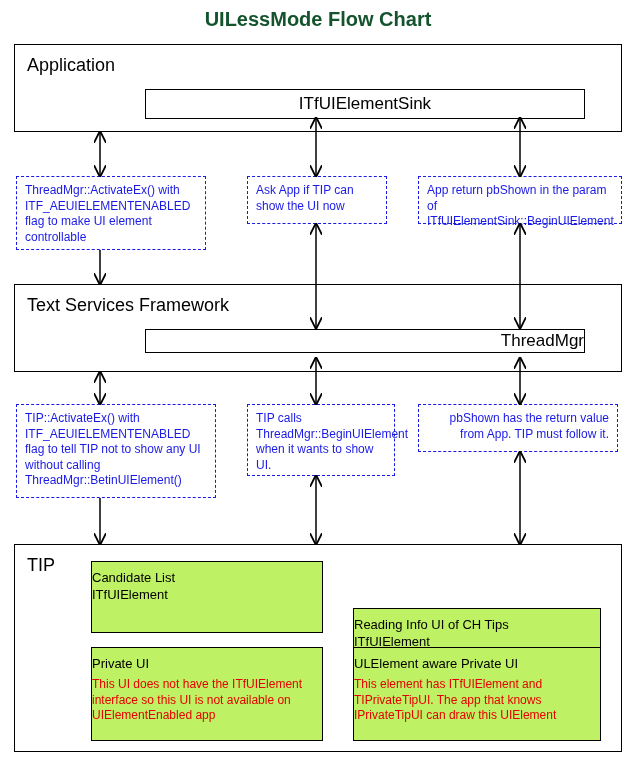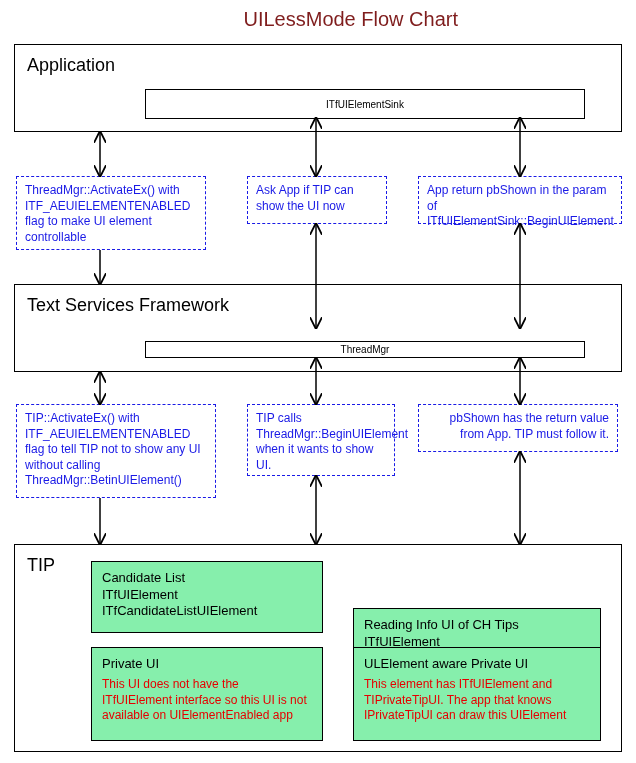--- a/index.html
+++ b/index.html
@@ -10,23 +10,24 @@
     background: #fff;
     width: 636px;
   }
   .canvas {
     position: relative;
     width: 636px;
     height: 763px;
   }
   .title {
     position: absolute;
-    text-align: right;
+    text-align: center;
     font-size: 20px;
-    color: #7f1d1d;
+    color: #14532d;
+    font-weight: bold;
   }
   .solid-box {
     position: absolute;
     border: 1.5px solid #000;
     background: #fff;
   }
   .dashed-box {
     position: absolute;
     border: 1.5px dashed #1a1ae6;
     background: #fff;
@@ -35,32 +36,32 @@
     color: #1a1ae6;
     line-height: 1.3;
   }
   .inner-box {
     position: absolute;
     border: 1.5px solid #000;
     background: #fff;
     display: flex;
     align-items: center;
     justify-content: center;
-    font-size: 10px;
+    font-size: 17px;
   }
   .section-label {
     position: absolute;
     font-size: 18px;
     color: #000;
   }
   .tip-card {
     position: absolute;
     border: 1.5px solid #000;
-    background: #86efac;
-    padding: 8px 10px;
+    background: #bef264;
+    padding: 8px 0;
   }
   .tip-card .card-title {
     font-size: 13px;
     margin-bottom: 2px;
   }
   .tip-card .card-sub {
     font-size: 13px;
     line-height: 1.25;
   }
   .tip-card .card-note {
@@ -90,36 +91,35 @@
       <span>ITfUIElementSink</span>
     </div>
   </div>
 
   <div class="dashed-box" style="left:247px; top:176px; width:140px; height:48px;">Ask App if TIP can show the UI now</div>
   <div class="dashed-box" style="left:16px; top:176px; width:190px; height:74px;">ThreadMgr::ActivateEx() with ITF_AEUIELEMENTENABLED flag to make UI element controllable</div>
   <div class="dashed-box" style="left:418px; top:176px; width:204px; height:48px;">App return pbShown in the param of ITfUIElementSink::BeginUIElement</div>
 
   <div class="solid-box" style="left:14px; top:284px; width:608px; height:88px;">
     <div class="section-label" style="left:12px; top:10px;">Text Services Framework</div>
-    <div class="inner-box" style="left:130px; top:56px; width:440px; height:17px;">
+    <div class="inner-box" style="left:130px; top:44px; width:440px; height:24px;justify-content:flex-end;">
       <span>ThreadMgr</span>
     </div>
   </div>
 
   <div class="dashed-box" style="left:16px; top:404px; width:200px; height:94px;">TIP::ActivateEx() with ITF_AEUIELEMENTENABLED flag to tell TIP not to show any UI without calling ThreadMgr::BetinUIElement()</div>
   <div class="dashed-box" style="left:247px; top:404px; width:148px; height:72px;">TIP calls ThreadMgr::BeginUIElement when it wants to show UI.</div>
   <div class="dashed-box" style="left:418px; top:404px; width:200px; height:48px;text-align:right;">pbShown has the return value from App. TIP must follow it.</div>
 
   <div class="solid-box" style="left:14px; top:544px; width:608px; height:208px;">
     <div class="section-label" style="left:12px; top:10px;text-align:right;">TIP</div>
 
     <div class="tip-card" style="left:76px; top:16px; width:232px; height:72px;">
       <div class="card-title">Candidate List</div>
       <div class="card-sub">ITfUIElement</div>
-      <div class="card-sub">ITfCandidateListUIElement</div>
     </div>
 
     <div class="tip-card" style="left:338px; top:16px; width:248px; height:72px;margin-top:47px;">
       <div class="card-title">Reading Info UI of CH Tips</div>
       <div class="card-sub">ITfUIElement</div>
       <div class="card-sub">ITfReadingInformationUIElement</div>
     </div>
 
     <div class="tip-card" style="left:338px; top:102px; width:248px; height:94px;">
       <div class="card-title">ULElement aware Private UI</div>

